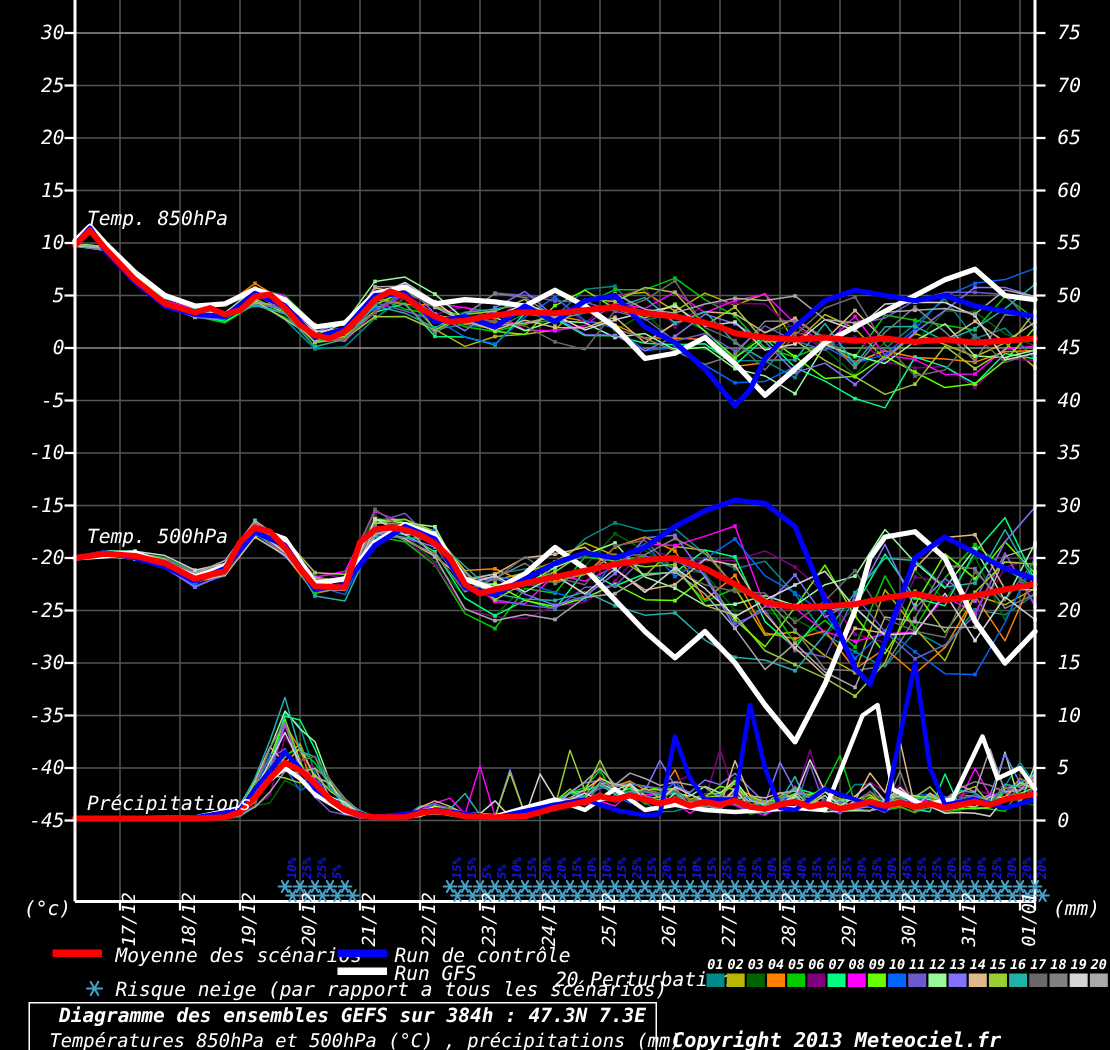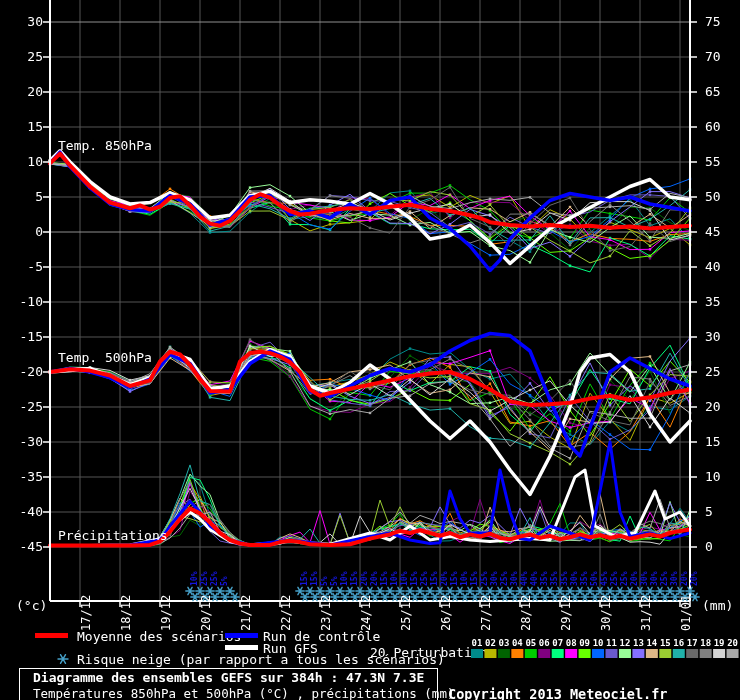--- a/index.html
+++ b/index.html
@@ -1,29 +1,29 @@
 <!DOCTYPE html>
 <html><head>
 <meta charset="utf-8">
 <style>
   html,body{margin:0;padding:0;background:#000;}
   #stage{position:relative;width:740px;height:700px;background:#000;overflow:hidden;
-         font-family:"DejaVu Sans Mono",monospace;}
+         font-family:"DejaVu Sans Mono",monospace;font-style:italic;}
   #chart{position:absolute;left:0;top:0;}
   text{font-family:"DejaVu Sans Mono",monospace;}
   .tick-label{fill:#fff;font-size:13px;}
   .unit-label{fill:#fff;font-size:13px;}
   .date-label{fill:#fff;font-size:12px;}
   .group-label{fill:#fff;font-size:13px;}
   .legend-text{fill:#fff;font-size:13px;}
   .pct-label{fill:#1515dd;font-size:8px;font-weight:bold;}
   .chip-num{fill:#fff;font-size:9px;font-weight:bold;}
   .footer-box{position:absolute;left:19px;top:668px;width:404px;height:30px;
               border:1px solid #fff;background:#000;color:#fff;padding:1px 0 0 13px;}
-  .footer-title{font-size:13px;font-weight:bold;white-space:nowrap;}
+  .footer-title{font-size:13px;font-weight:bold;white-space:nowrap;text-align:center;}
   .footer-sub{font-size:12.5px;white-space:nowrap;margin-top:1px;}
   .run-info{position:absolute;left:448px;top:669px;color:#fff;font-size:13px;white-space:nowrap;}
   .copyright{position:absolute;left:448px;top:686px;color:#fff;font-size:13.5px;font-weight:bold;white-space:nowrap;}
 </style>
 </head>
 <body>
 
 <div id="stage">
 
   <svg id="chart" width="740" height="700">

